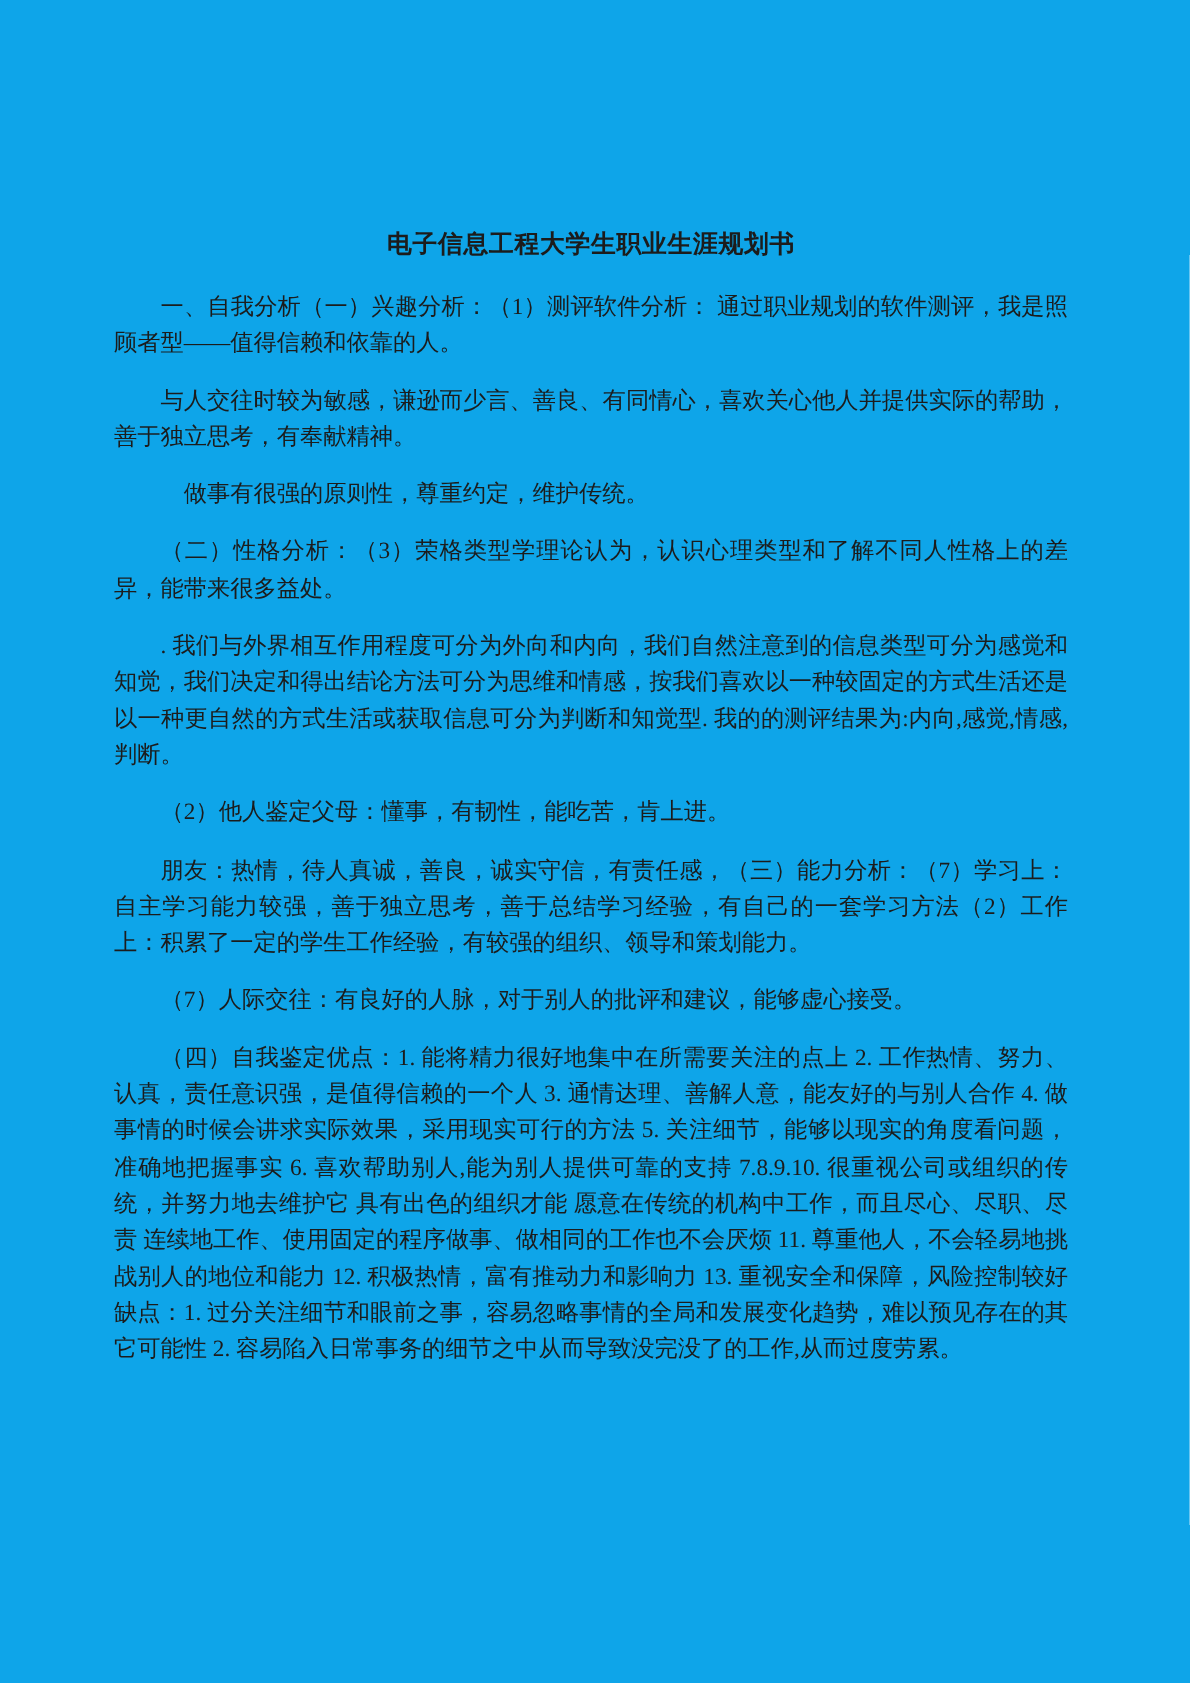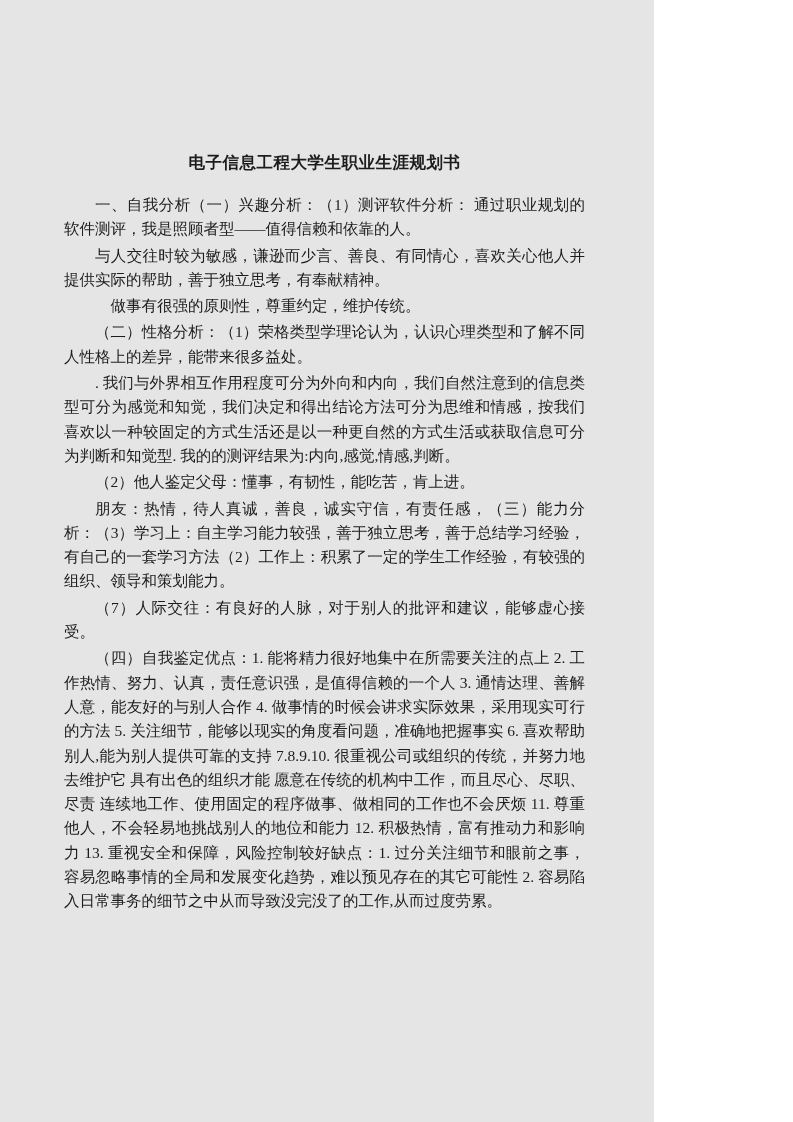--- a/index.html
+++ b/index.html
@@ -9,49 +9,49 @@
   }
   body {
     width: 793px;
     height: 1122px;
     overflow: hidden;
     font-family: "Liberation Serif", "DejaVu Serif", serif;
     color: #1c1c1c;
   }
   .page {
     box-sizing: border-box;
-    width: 654px;
+    width: 793px;
     height: 1122px;
-    background: #e5e5e5;
+    background: #0ea5e9;
     padding: 150px 67px 40px 62px;
   }
   .doc-title {
     font-size: 16.5px;
     font-weight: bold;
     text-align: center;
     line-height: 26px;
     margin: 0 0 17px 0;
     letter-spacing: 0.5px;
   }
   .para {
-    margin: 2px;
+    margin: 14px;
     font-size: 15.5px;
     line-height: 24.3px;
     text-align: justify;
     text-indent: 2em;
     word-break: break-all;
   }
 </style>
 </head>
 <body>
 
 <div class="page">
   <div class="doc-title">电子信息工程大学生职业生涯规划书</div>
   <p class="para">一、自我分析（一）兴趣分析：（1）测评软件分析： 通过职业规划的软件测评，我是照顾者型——值得信赖和依靠的人。</p>
   <p class="para">与人交往时较为敏感，谦逊而少言、善良、有同情心，喜欢关心他人并提供实际的帮助，善于独立思考，有奉献精神。</p>
   <p class="para">　做事有很强的原则性，尊重约定，维护传统。</p>
-  <p class="para">（二）性格分析：（1）荣格类型学理论认为，认识心理类型和了解不同人性格上的差异，能带来很多益处。</p>
+  <p class="para">（二）性格分析：（3）荣格类型学理论认为，认识心理类型和了解不同人性格上的差异，能带来很多益处。</p>
   <p class="para">. 我们与外界相互作用程度可分为外向和内向，我们自然注意到的信息类型可分为感觉和知觉，我们决定和得出结论方法可分为思维和情感，按我们喜欢以一种较固定的方式生活还是以一种更自然的方式生活或获取信息可分为判断和知觉型. 我的的测评结果为:内向,感觉,情感,判断。</p>
   <p class="para">（2）他人鉴定父母：懂事，有韧性，能吃苦，肯上进。</p>
-  <p class="para">朋友：热情，待人真诚，善良，诚实守信，有责任感，（三）能力分析：（3）学习上：自主学习能力较强，善于独立思考，善于总结学习经验，有自己的一套学习方法（2）工作上：积累了一定的学生工作经验，有较强的组织、领导和策划能力。</p>
+  <p class="para">朋友：热情，待人真诚，善良，诚实守信，有责任感，（三）能力分析：（7）学习上：自主学习能力较强，善于独立思考，善于总结学习经验，有自己的一套学习方法（2）工作上：积累了一定的学生工作经验，有较强的组织、领导和策划能力。</p>
   <p class="para">（7）人际交往：有良好的人脉，对于别人的批评和建议，能够虚心接受。</p>
   <p class="para">（四）自我鉴定优点：1. 能将精力很好地集中在所需要关注的点上 2. 工作热情、努力、认真，责任意识强，是值得信赖的一个人 3. 通情达理、善解人意，能友好的与别人合作 4. 做事情的时候会讲求实际效果，采用现实可行的方法 5. 关注细节，能够以现实的角度看问题，准确地把握事实 6. 喜欢帮助别人,能为别人提供可靠的支持 7.8.9.10. 很重视公司或组织的传统，并努力地去维护它 具有出色的组织才能 愿意在传统的机构中工作，而且尽心、尽职、尽责 连续地工作、使用固定的程序做事、做相同的工作也不会厌烦 11. 尊重他人，不会轻易地挑战别人的地位和能力 12. 积极热情，富有推动力和影响力 13. 重视安全和保障，风险控制较好缺点：1. 过分关注细节和眼前之事，容易忽略事情的全局和发展变化趋势，难以预见存在的其它可能性 2. 容易陷入日常事务的细节之中从而导致没完没了的工作,从而过度劳累。</p>
 </div>
 
 </body></html>

